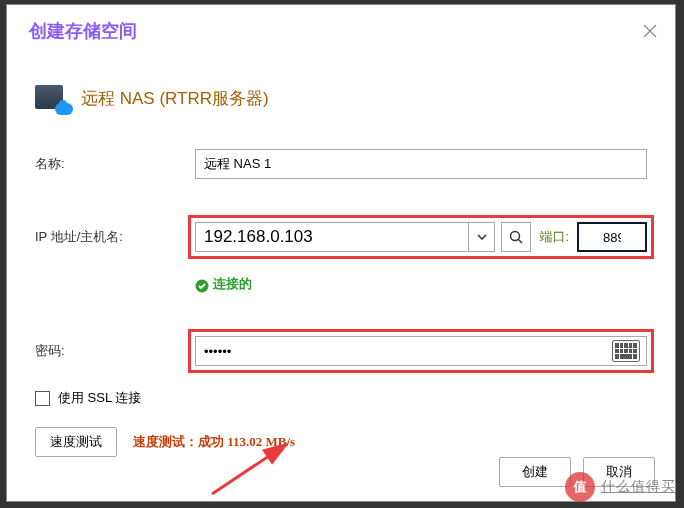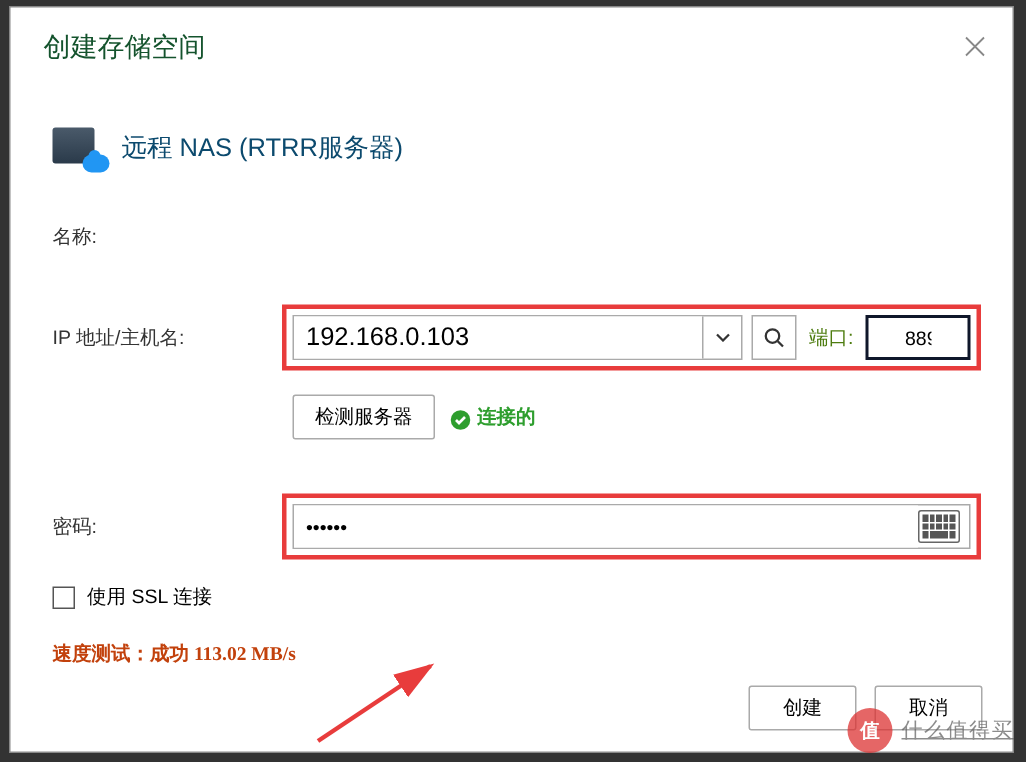--- a/index.html
+++ b/index.html
@@ -20,22 +20,22 @@
       border: 1px solid #888;
     }
     .dialog-header {
       padding: 14px 18px 10px 22px;
       display: flex;
       align-items: center;
       justify-content: space-between;
     }
     .dialog-title {
       font-size: 18px;
-      font-weight: normal;
-      color: #14532d;
+      font-weight: bold;
+      color: #8b5cf6;
     }
     .close-btn {
       font-size: 18px;
       color: #888;
       cursor: pointer;
       line-height: 1;
     }
     .content {
       padding: 30px 28px 0 28px;
     }
@@ -67,21 +67,21 @@
     .nas-cloud::before {
       content: "";
       position: absolute;
       width: 8px; height: 8px;
       background: #2196f3;
       border-radius: 50%;
       top: -3px; left: 4px;
     }
     .section-title {
       font-size: 17px;
-      color: #0c4a6e;
+      color: #a16207;
     }
     .form-row {
       display: flex;
       align-items: center;
       margin-bottom: 16px;
       margin-top: 36px;
     }
     .form-label {
       width: 160px;
       color: #333;
@@ -308,20 +308,23 @@
     <div class="section-header">
       <div class="nas-icon">
         <div class="nas-box"></div>
         <div class="nas-cloud"></div>
       </div>
       <div class="section-title">远程 NAS (RTRR服务器)</div>
     </div>
 
     <div class="form-row">
       <div class="form-label">名称:</div>
+      <div class="form-field">
+        <input class="text-input" value="远程 NAS 1" style="">
+      </div>
     </div>
 
     <div class="form-row">
       <div class="form-label">IP 地址/主机名:</div>
       <div class="form-field">
         <div class="ip-row-wrap">
           <div class="ip-combo">
             <input class="ip-input" value="192.168.0.103" style="">
             <div class="ip-dropdown">
               <svg width="10" height="6" viewBox="0 0 10 6">
@@ -335,21 +338,20 @@
                 <line x1="9.5" y1="9.5" x2="13" y2="13" stroke="#333" stroke-width="1.5"></line>
               </svg>
           </div>
           <div class="port-label">端口:</div>
           <input class="port-input" value="8899" style="">
         </div>
       </div>
     </div>
 
     <div class="detect-row">
-      <button class="btn-small">检测服务器</button>
       <div class="status-ok">
         <svg width="14" height="14" viewBox="0 0 14 14">
             <circle cx="7" cy="7" r="6.5" fill="#2e9e2e"></circle>
             <path d="M4 7 L6 9 L10 5" stroke="#fff" stroke-width="1.8" fill="none"></path>
           </svg>
         <span>连接的</span>
       </div>
     </div>
 
     <div class="form-row">
@@ -377,20 +379,21 @@
         </div>
       </div>
     </div>
 
     <div class="ssl-row">
       <div class="checkbox"></div>
       <div>使用 SSL 连接</div>
     </div>
 
     <div class="speed-row">
+      <button class="btn-small">速度测试</button>
       <div class="speed-result">速度测试：成功 113.02 MB/s</div>
     </div>
 
   </div>
 
   <svg class="arrow" width="110" height="60">
     <defs>
       <marker id="ah" markerWidth="10" markerHeight="10" refX="8" refY="3" orient="auto">
         <path d="M0,0 L9,3 L0,6 Z" fill="#e83c3c"></path>
       </marker>

